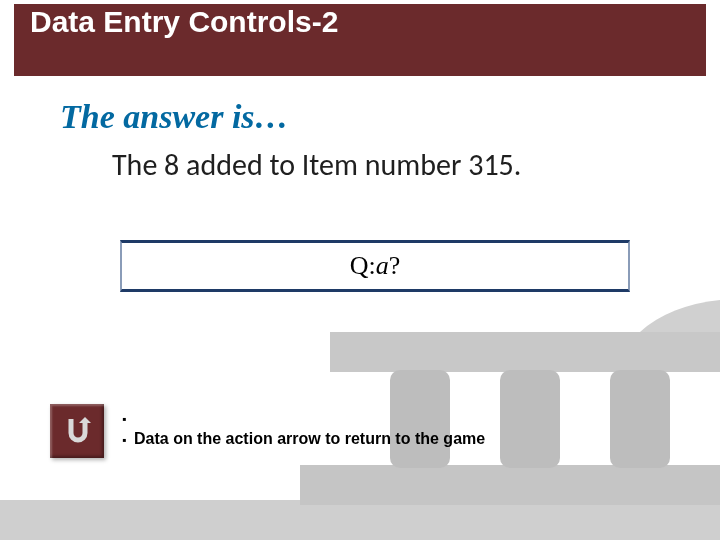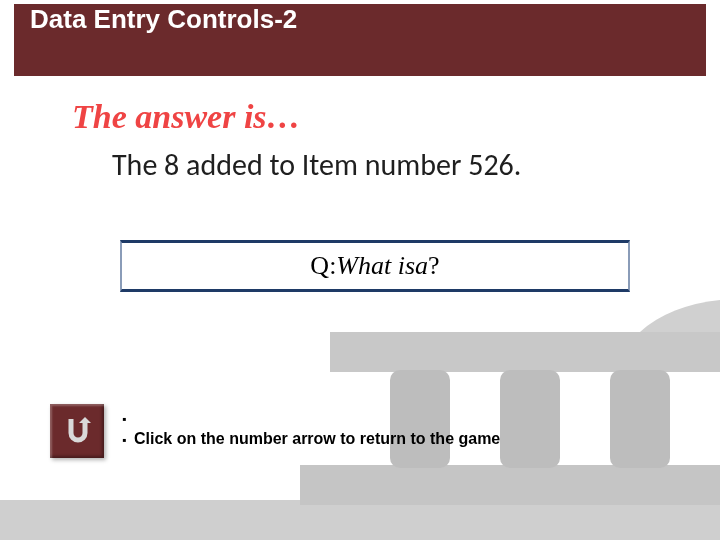--- a/index.html
+++ b/index.html
@@ -36,35 +36,34 @@
     top: 4px;
     width: 692px;
     height: 72px;
     background: #6b2a2c; 
     color: #ffffff;
     box-sizing: border-box;
     padding: 2px 6px 0 6px;
     font-family: Arial, "Helvetica Neue", Helvetica, sans-serif;
     font-weight: 700;
     line-height: 1.05;
-    font-size: 26px;
+    font-size: 30px;
   }
   .title-bar .line1 { padding-left: 10px; }
 
   
   .answer-is {
     position: absolute;
     left: 60px;
     top: 98px;
     font-family: Georgia, "Times New Roman", serif;
     font-style: italic;
     font-weight: 700;
     font-size: 34px;
-    color: #ef4444;
-    margin-left: 12px;
+    color: #0369a1;
   }
 
   
   .clue {
     position: absolute;
     left: 112px;
     top: 146px;
     right: 40px;
     font-family: Calibri, "Segoe UI", Arial, sans-serif;
     font-size: 30px;
@@ -159,25 +158,24 @@
       <path d="M640 32 A120 80 0 0 1 720 0 L720 32 Z" fill="#d0d0d0"></path>
     </svg>
   </div>
 
   <div class="title-bar">
     <div class="line1">Data Entry Controls-2</div>
   </div>
 
   <div class="answer-is">The answer is…</div>
 
-  <div class="clue">The 8 added to Item number 526.</div>
+  <div class="clue">The 8 added to Item number 315.</div>
 
   <div class="question-box">
     <span class="q-prefix">Q:  </span>
-    <span class="q-what">What is</span>
     <span class="q-what"> a </span>
     <span class="q-tail">?</span>
   </div>
 
   <div class="return-btn">
     <span>
       <svg width="40" height="40" viewBox="0 0 40 40">
         <path d="M14 8
                  L14 22
                  A7 7 0 0 0 28 22
@@ -186,17 +184,17 @@
       </svg>
     </span>
   </div>
 
   <div class="instructions">
     <div class="row">
       <span class="bullet">▪</span>
     </div>
     <div class="row">
       <span class="bullet">▪</span>
-      <span>Click on the number arrow to return to the game</span>
+      <span>Data on the action arrow to return to the game</span>
     </div>
   </div>
 
 </div>
 
 </body></html>

